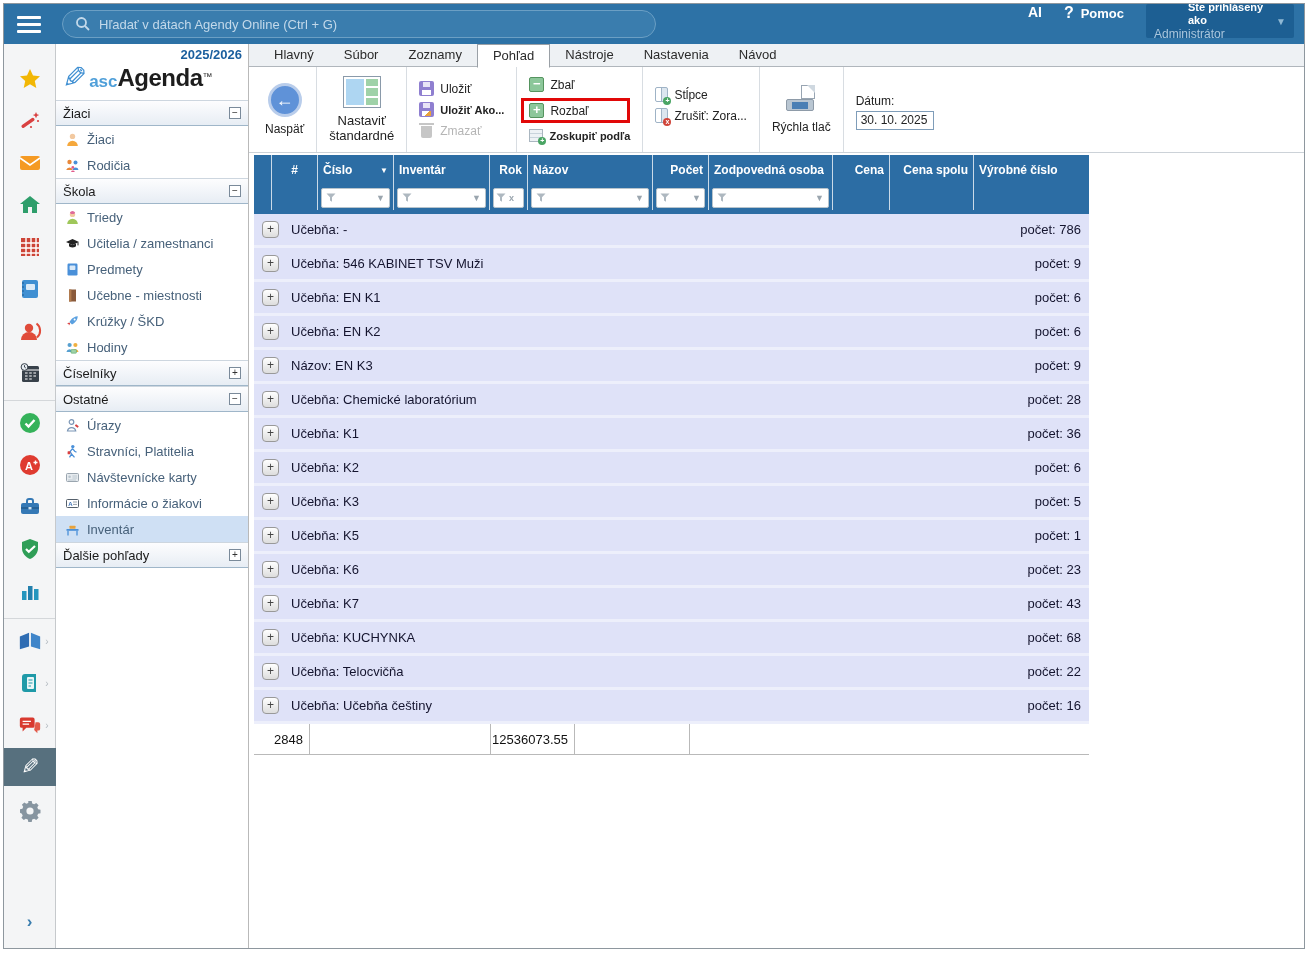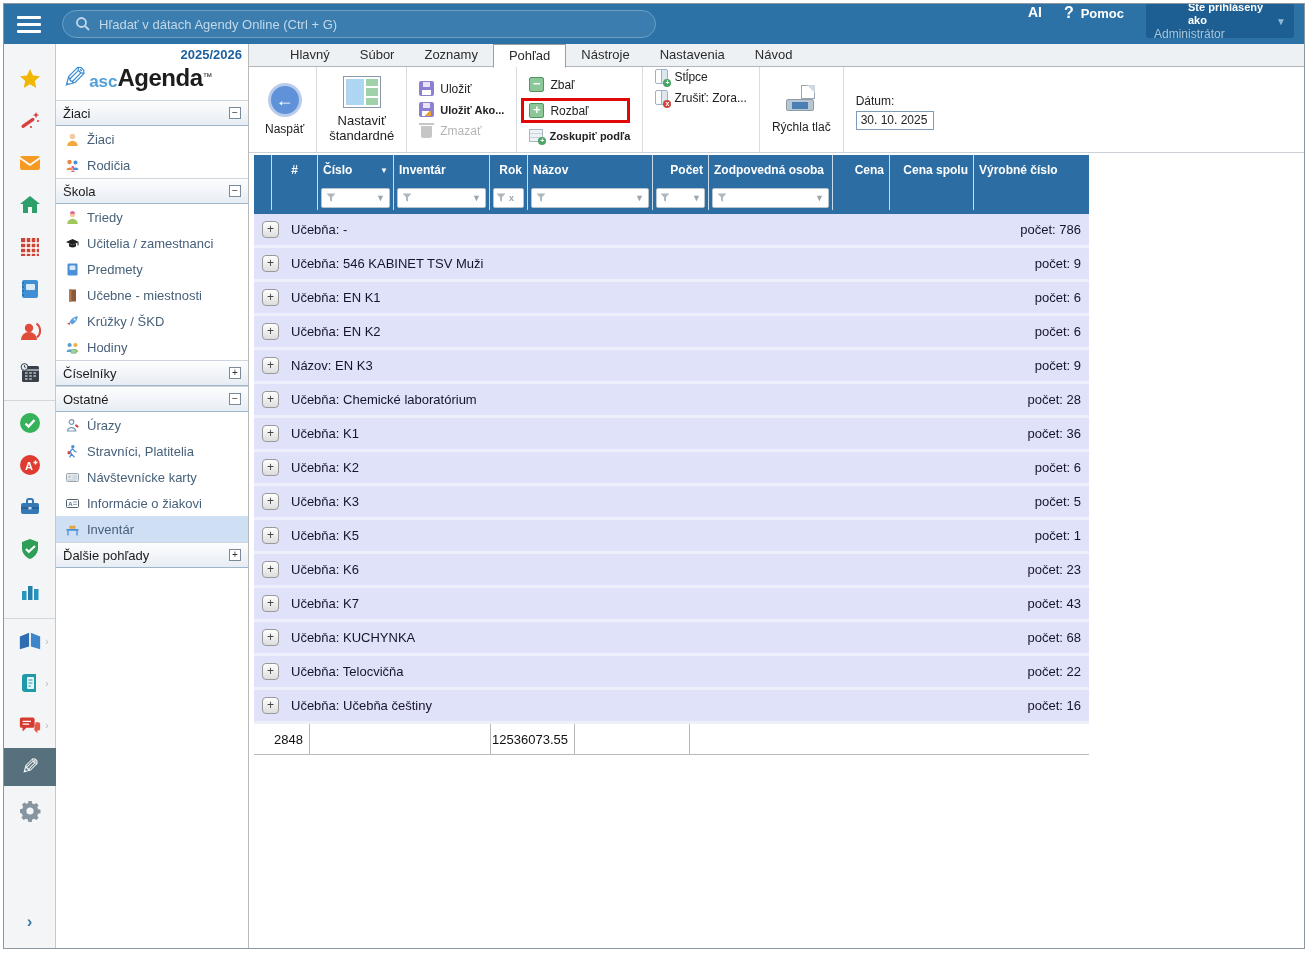--- a/index.html
+++ b/index.html
@@ -43,21 +43,21 @@
   .logo .agenda { color:#1d1d1d; font-size:24px; font-weight:bold; letter-spacing:-.5px; }
   .logo .tm { color:#1d1d1d; font-size:10px; vertical-align:top; margin-bottom:10px; }
   .sec { height:26px; background:linear-gradient(#fdfdfe,#e7edf4); border-top:1px solid #cdd6df; border-bottom:1px solid #9fb6c9; display:flex; align-items:center; justify-content:space-between; padding:0 7px; color:#1a1a1a; cursor:pointer; }
   .tog { width:12px; height:12px; border:1px solid #7a8a9a; background:#fff; color:#333; font-size:10px; line-height:10px; text-align:center; }
   .sitem { height:26px; display:flex; align-items:center; gap:7px; padding-left:9px; color:#47617a; cursor:pointer; }
   .sitem.sel { background:#cfe0f4; }
   .sitem svg { width:15px; height:15px; flex:none; }
 
   
   .content { flex:1; display:flex; flex-direction:column; background:#fff; }
-  .tabs { height:23px; background:#eef1f4; border-bottom:1px solid #b0b6bc; display:flex; align-items:flex-start; padding-left:26px; }
+  .tabs { height:23px; background:#eef1f4; border-bottom:1px solid #b0b6bc; display:flex; align-items:flex-start; padding-left:10px; }
   .tab { font-size:13px; color:#2b2b2b; padding:3px 15px 4px; cursor:pointer; }
   .tab.active { background:#fff; border:1px solid #9aa0a6; border-bottom:1px solid #fff; margin-bottom:-1px; }
 
   .toolbar { height:86px; border-bottom:1px solid #ccd2d8; display:flex; align-items:stretch; padding-left:4px; }
   .tgroup { display:flex; align-items:center; padding:0 12px; border-right:1px solid #d8dde2; gap:10px; }
   .bigbtn { display:flex; flex-direction:column; align-items:center; justify-content:center; gap:5px; cursor:pointer; color:#222; font-size:12px; text-align:center; }
   .backcirc { width:34px; height:34px; border-radius:50%; background:#5f92d8; border:3px solid #b9cdeb; color:#fff; font-size:18px; display:flex; align-items:center; justify-content:center; }
   .winicon { width:32px; height:24px; border:1px solid #8a9aaa; background:#fff; padding:2px; }
   .winicon .strip { height:5px; background:#cbb8e8; margin-bottom:2px; }
   .winicon .panes { display:flex; gap:2px; height:11px; }
@@ -479,21 +479,21 @@
             </div>
             <div class="srow small">
                 <span class="gridico">
                   <span class="badge green">+</span>
                 </span>
                 <span>Zoskupiť podľa</span>
               </div>
           </div>
         </div>
         <div class="tgroup">
-          <div class="stack" style="align-self:flex-start; padding-top:2px">
+          <div class="stack" style="align-self:flex-start; padding-top:20px">
             <div class="srow">
                 <span class="colsico">
                   <span class="badge green">+</span>
                 </span>
                 <span>Stĺpce</span>
               </div>
             <div class="srow">
                 <span class="colsico">
                   <span class="badge red">x</span>
                 </span>

